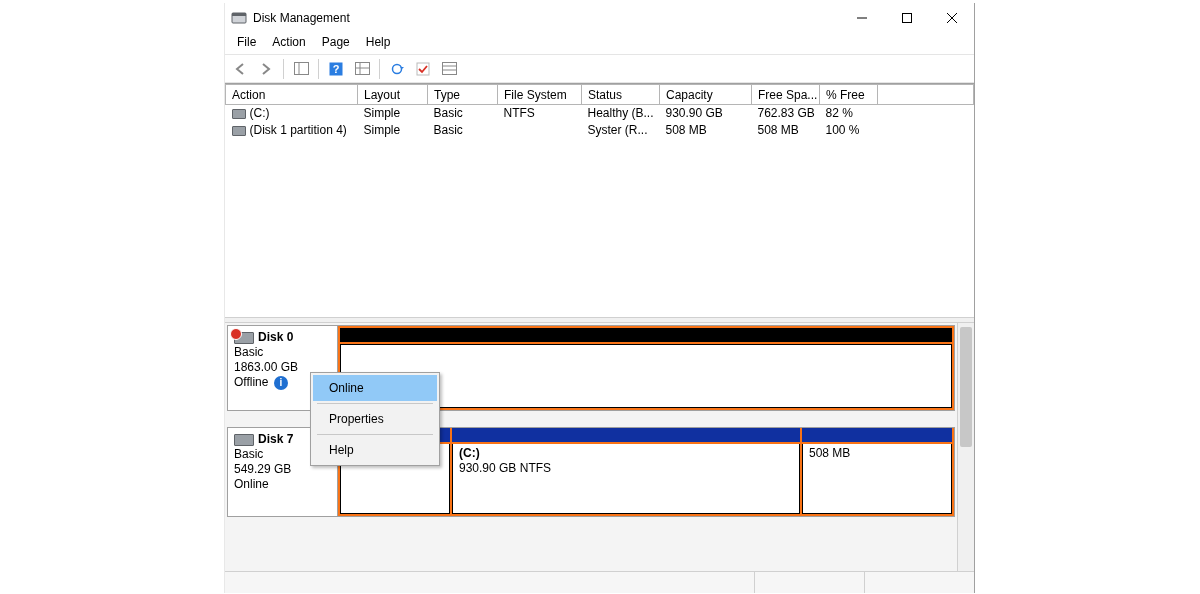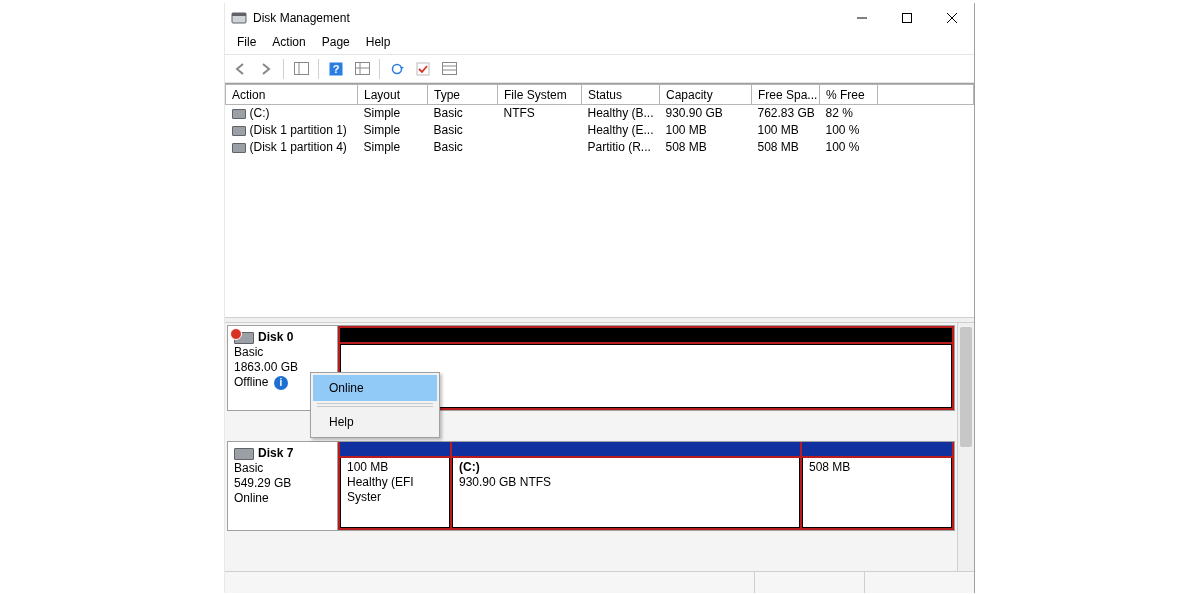--- a/index.html
+++ b/index.html
@@ -140,22 +140,22 @@
     overflow:hidden;
   }
   .disk-container {
     flex: 1;
     overflow: hidden;
     padding: 2px 2px 0 2px;
   }
   .disk-panel {
     display:flex;
     border:1px solid #a0a0a0;
-    background:#b91c1c;
-    margin-bottom: 30px;
+    background:#f97316;
+    margin-bottom: 16px;
     height: 86px;
   }
   .disk-panel.tall { height: 90px; }
   .disk-side {
     width: 110px;
     border-right:1px solid #a0a0a0;
     padding: 4px 6px;
     font-size:12px;
     line-height:1.25;
     background:#fff;
@@ -415,36 +415,25 @@
           <td>Simple</td>
           <td>Basic</td>
           <td>NTFS</td>
           <td>Healthy (B...</td>
           <td>930.90 GB</td>
           <td>762.83 GB</td>
           <td>82 %</td>
           <td></td>
         </tr>
         <tr>
-          <td><span class="disk-mini"></span><span>(Disk 1 partition 1)</span></td>
-          <td>Simple</td>
-          <td>Basic</td>
-          <td></td>
-          <td>Healthy (E...</td>
-          <td>100 MB</td>
-          <td>100 MB</td>
-          <td>100 %</td>
-          <td></td>
-        </tr>
-        <tr>
           <td><span class="disk-mini"></span><span>(Disk 1 partition 4)</span></td>
           <td>Simple</td>
           <td>Basic</td>
           <td></td>
-          <td>Partitio (R...</td>
+          <td>Syster (R...</td>
           <td>508 MB</td>
           <td>508 MB</td>
           <td>100 %</td>
           <td></td>
         </tr>
       </tbody>
     </table>
   </div>
 
   <div class="splitter"></div>
@@ -477,21 +466,20 @@
         <div class="disk-parts">
           <div class="stripe-row">
             <div class="stripe primary" style="width:110px"></div>
             <div class="stripe primary" style="flex:1"></div>
             <div class="stripe primary" style="width:150px"></div>
           </div>
           <div class="part-row">
             <div class="part" style="width:110px">
               <div class="ptitle"></div>
               <div>100 MB</div>
-              <div>Healthy (EFI Syster</div>
             </div>
             <div class="part" style="flex:1">
               <div class="ptitle">(C:)</div>
               <div>930.90 GB NTFS</div>
             </div>
             <div class="part" style="width:150px">
               <div class="ptitle"></div>
               <div>508 MB</div>
             </div>
           </div>
@@ -509,15 +497,16 @@
     <div class="fill"></div>
     <div class="cell"></div>
     <div class="cell"></div>
   </div>
 
 </div>
 
 <div class="context-menu">
   <div class="item highlight">Online</div>
   <div class="sep"></div>
+  <div class="item">Properties</div>
   <div class="sep"></div>
   <div class="item">Help</div>
 </div>
 
 </body></html>

